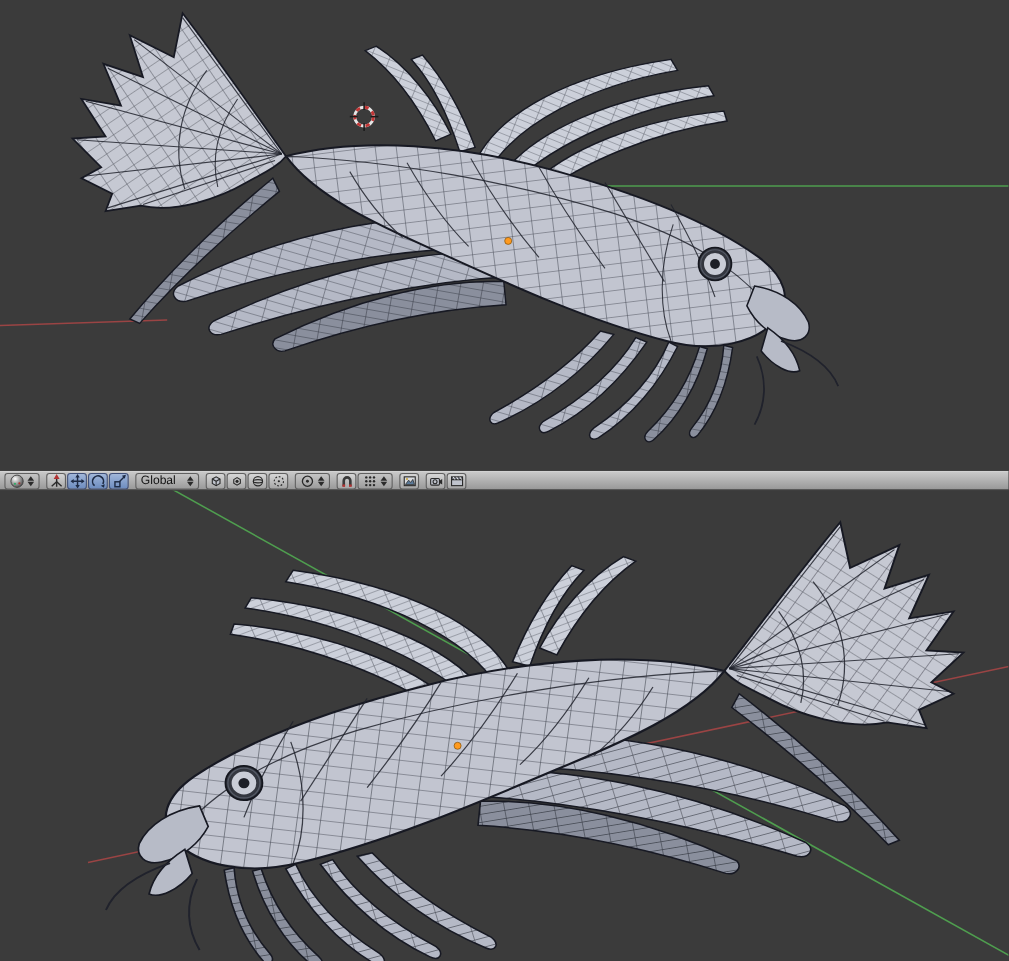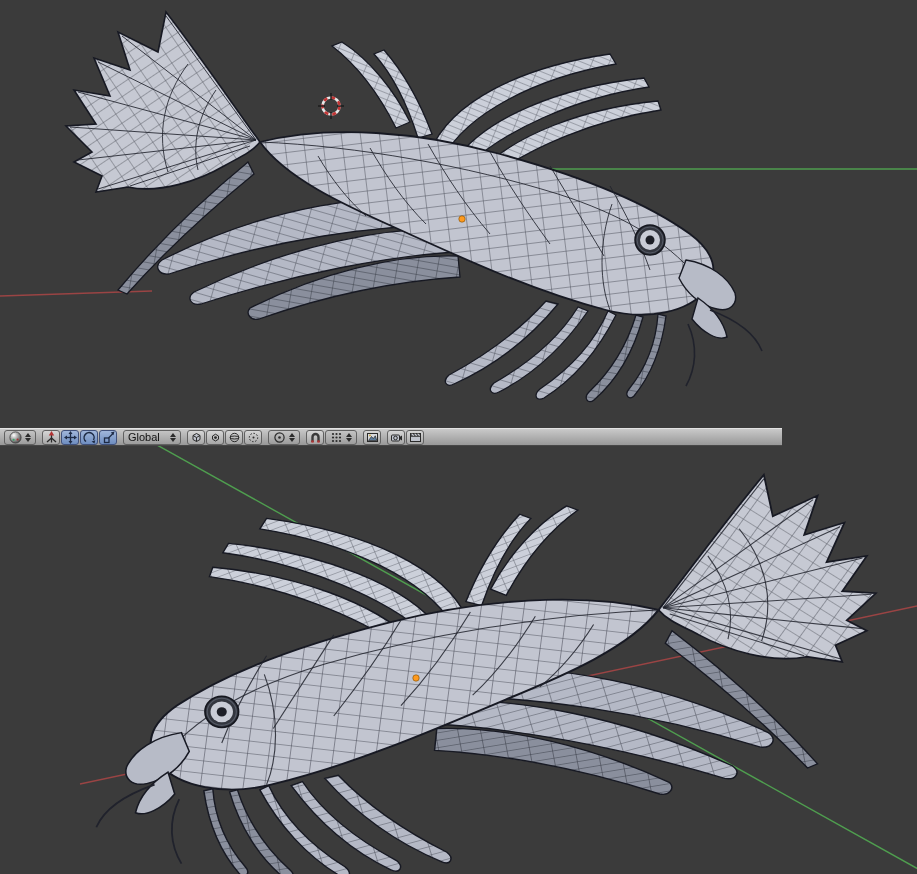--- a/index.html
+++ b/index.html
@@ -8,21 +8,21 @@
     background:#3b3b3b;
     font-family:"Liberation Sans", sans-serif;
     -webkit-font-smoothing:antialiased;
   }
   .app{width:917px;height:874px;display:flex;flex-direction:column}
   .viewport{position:relative;width:917px;height:428px;background:#3b3b3b;overflow:hidden}
   .viewport svg{display:block}
 
   
   .header{
-    box-sizing:border-box;height:18px;width:782px;
+    box-sizing:border-box;height:18px;width:917px;
     display:flex;align-items:flex-end;gap:6px;padding:0 4px;
     background:linear-gradient(#c9c9c9,#989898);
     border-top:1px solid #e2e2e2;border-bottom:1px solid #474747;
   }
   .hgroup{display:flex;gap:1px;align-items:center}
   .hbtn{
     box-sizing:border-box;height:15px;min-width:18px;padding:0 1px;margin:0;
     display:flex;align-items:center;justify-content:center;
     background:linear-gradient(#d6d6d6,#a6a6a6);
     border:1px solid #616161;border-radius:3px;cursor:pointer;

